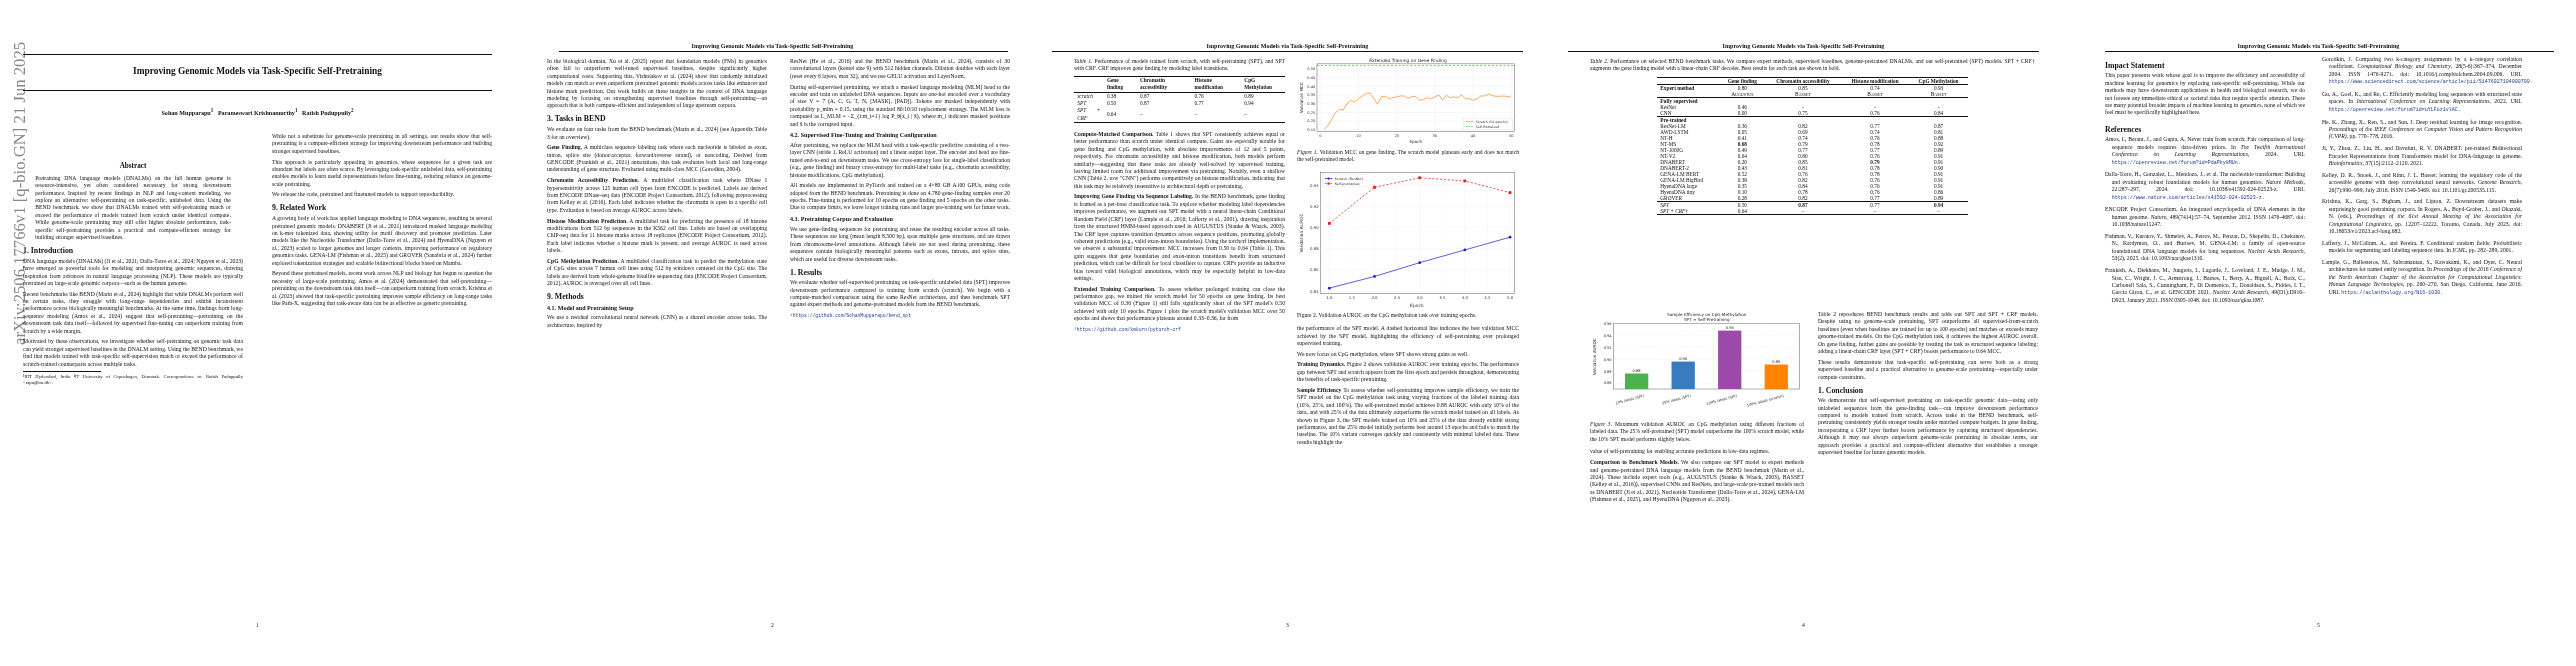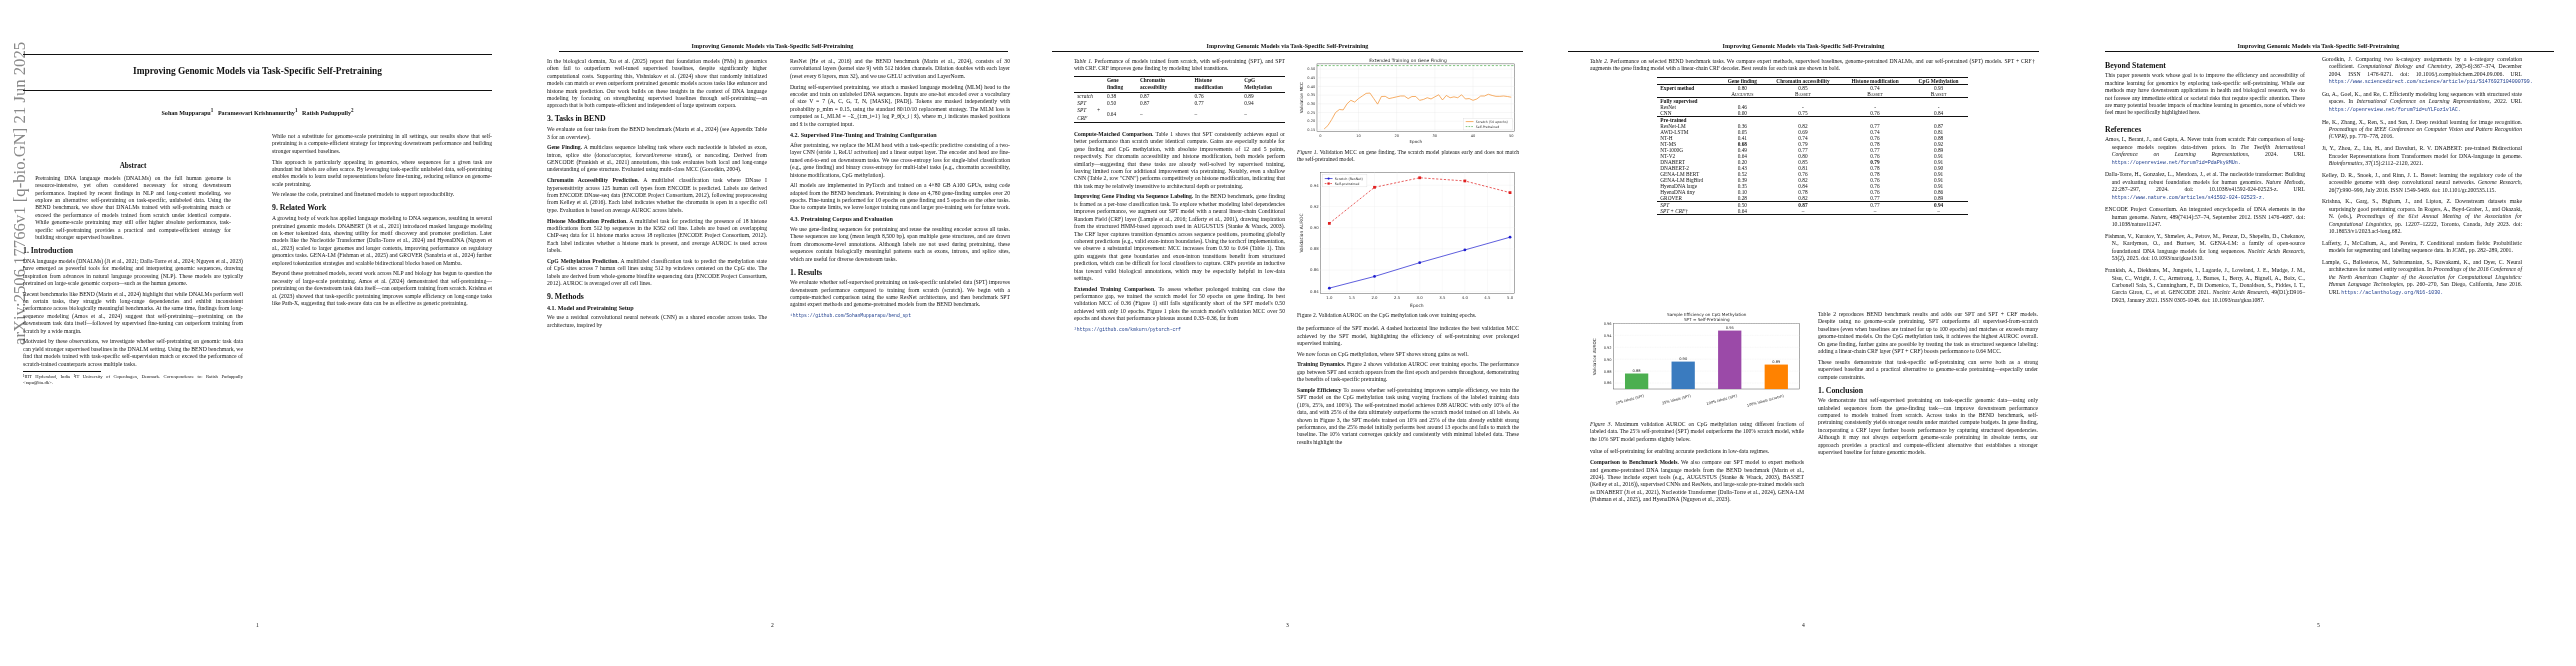--- a/index.html
+++ b/index.html
@@ -469,21 +469,21 @@
     <div class="h1">1. Conclusion</div>
     <p>We demonstrate that self-supervised pretraining on task-specific genomic data—using only unlabeled sequences from the gene-finding task—can improve downstream performance compared to models trained from scratch. Across tasks in the BEND benchmark, self-pretraining consistently yields stronger results under matched compute budgets. In gene finding, incorporating a CRF layer further boosts performance by capturing structured dependencies. Although it may not always outperform genome-scale pretraining in absolute terms, our approach provides a practical and compute-efficient alternative that establishes a stronger supervised baseline for future genomic models.</p>
   </div>
   <div class="pgnum">4</div>
 </div>
 
 <div class="page" style="left:2061px;">
   <div class="hdr">Improving Genomic Models via Task-Specific Self-Pretraining</div>
   <div class="hdr-rule" style="left:44px;right:22px;"></div>
   <div class="col" style="left:44px;top:56px;width:200px;">
-    <div class="h1">Beyond Statement</div>
+    <div class="h1">Impact Statement</div>
     <p>This paper presents work whose goal is to improve the efficiency and accessibility of machine learning for genomics by exploring task-specific self-pretraining. While our methods may have downstream applications in health and biological research, we do not foresee any immediate ethical or societal risks that require specific attention. There are many potential broader impacts of machine learning in genomics, none of which we feel must be specifically highlighted here.</p>
     <div class="h1" style="margin-top:9px;">References</div>
     <div id="refs-left">
         <p style="padding-left: 6.7px; text-indent: -6.7px; margin-bottom: 4.4px;">Amos, I., Berant, J., and Gupta, A. Never train from scratch: Fair comparison of long-sequence models requires data-driven priors. In <i>The Twelfth International Conference on Learning Representations</i>, 2024. URL <span class="lnk" style="font-family: &quot;Liberation Mono&quot;, monospace; font-size: 5px;">https://openreview.net/forum?id=PdaPky8MUn.</span></p>
         <p style="padding-left: 6.7px; text-indent: -6.7px; margin-bottom: 4.4px;">Dalla-Torre, H., Gonzalez, L., Mendoza, J., et al. The nucleotide transformer: Building and evaluating robust foundation models for human genomics. <i>Nature Methods</i>, 22:287–297, 2024. doi: 10.1038/s41592-024-02523-z. URL <span class="lnk" style="font-family: &quot;Liberation Mono&quot;, monospace; font-size: 5px;">https://www.nature.com/articles/s41592-024-02523-z.</span></p>
         <p style="padding-left: 6.7px; text-indent: -6.7px; margin-bottom: 4.4px;">ENCODE Project Consortium. An integrated encyclopedia of DNA elements in the human genome. <i>Nature</i>, 489(7414):57–74, September 2012. ISSN 1476-4687. doi: 10.1038/nature11247.</p>
         <p style="padding-left: 6.7px; text-indent: -6.7px; margin-bottom: 4.4px;">Fishman, V., Kuratov, Y., Shmelev, A., Petrov, M., Penzar, D., Shepelin, D., Chekanov, N., Kardymon, O., and Burtsev, M. GENA-LM: a family of open-source foundational DNA language models for long sequences. <i>Nucleic Acids Research</i>, 53(2), 2025. doi: 10.1093/nar/gkae1310.</p>
         <p style="padding-left: 6.7px; text-indent: -6.7px; margin-bottom: 4.4px;">Frankish, A., Diekhans, M., Jungreis, I., Lagarde, J., Loveland, J. E., Mudge, J. M., Sisu, C., Wright, J. C., Armstrong, J., Barnes, I., Berry, A., Bignell, A., Boix, C., Carbonell Sala, S., Cunningham, F., Di Domenico, T., Donaldson, S., Fiddes, I. T., Garcia Giron, C., et al. GENCODE 2021. <i>Nucleic Acids Research</i>, 49(D1):D916–D923, January 2021. ISSN 0305-1048. doi: 10.1093/nar/gkaa1087.</p>
       </div>
   </div>

